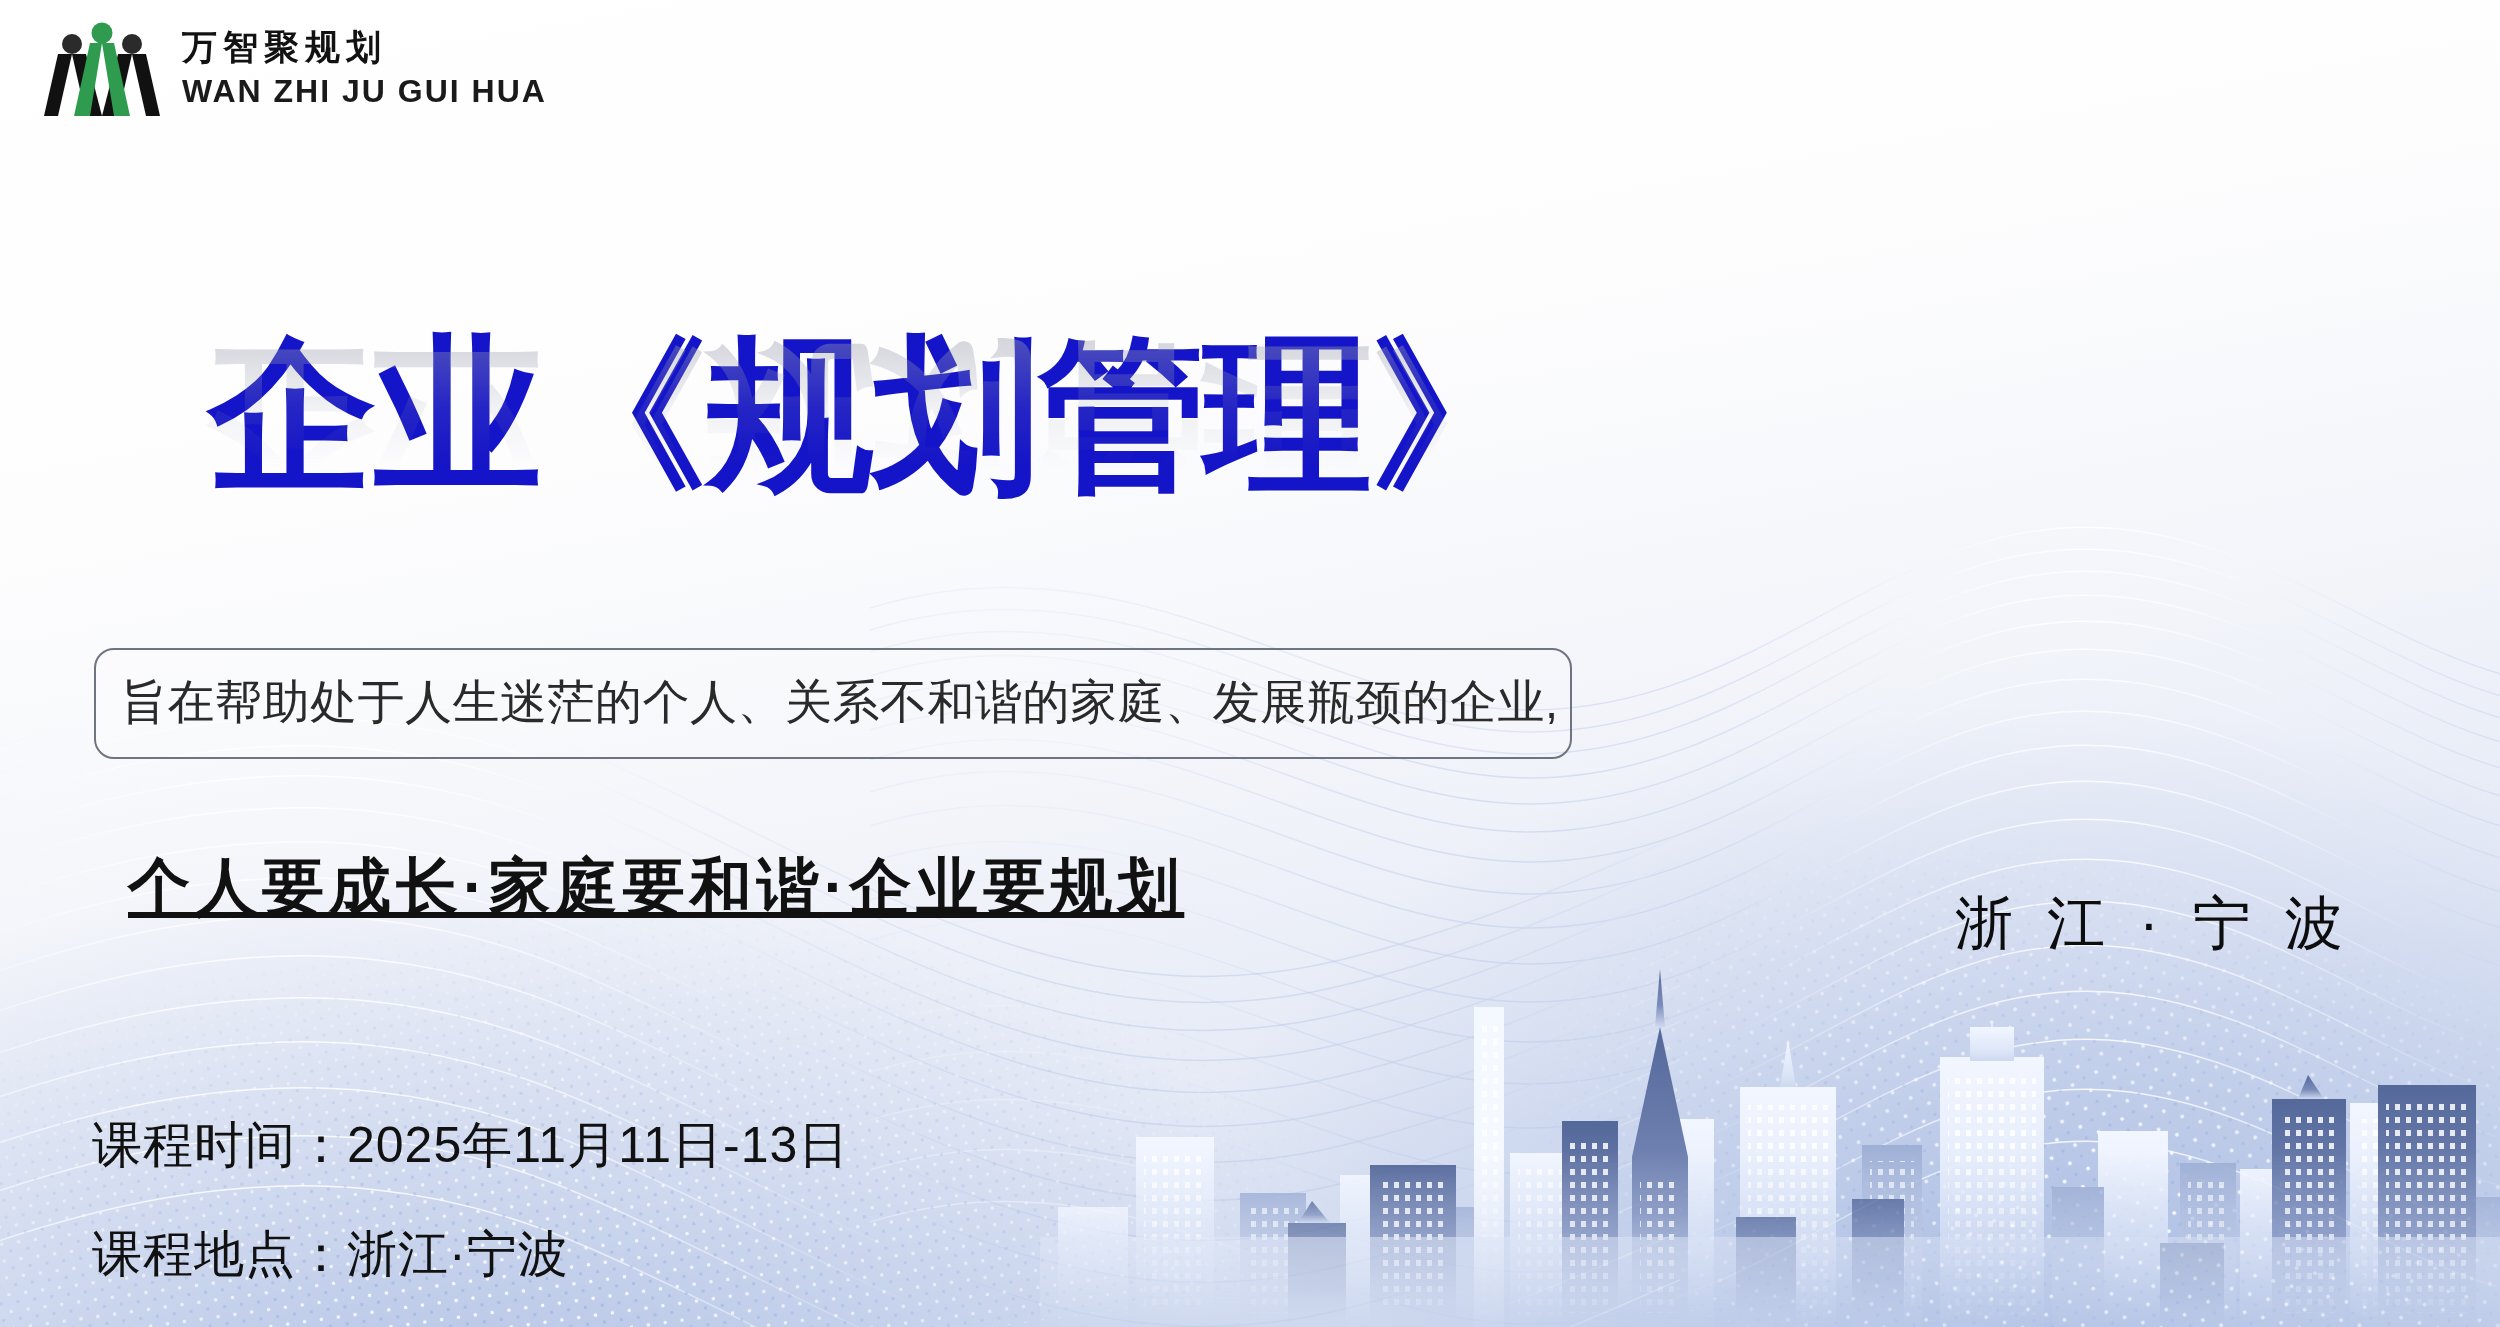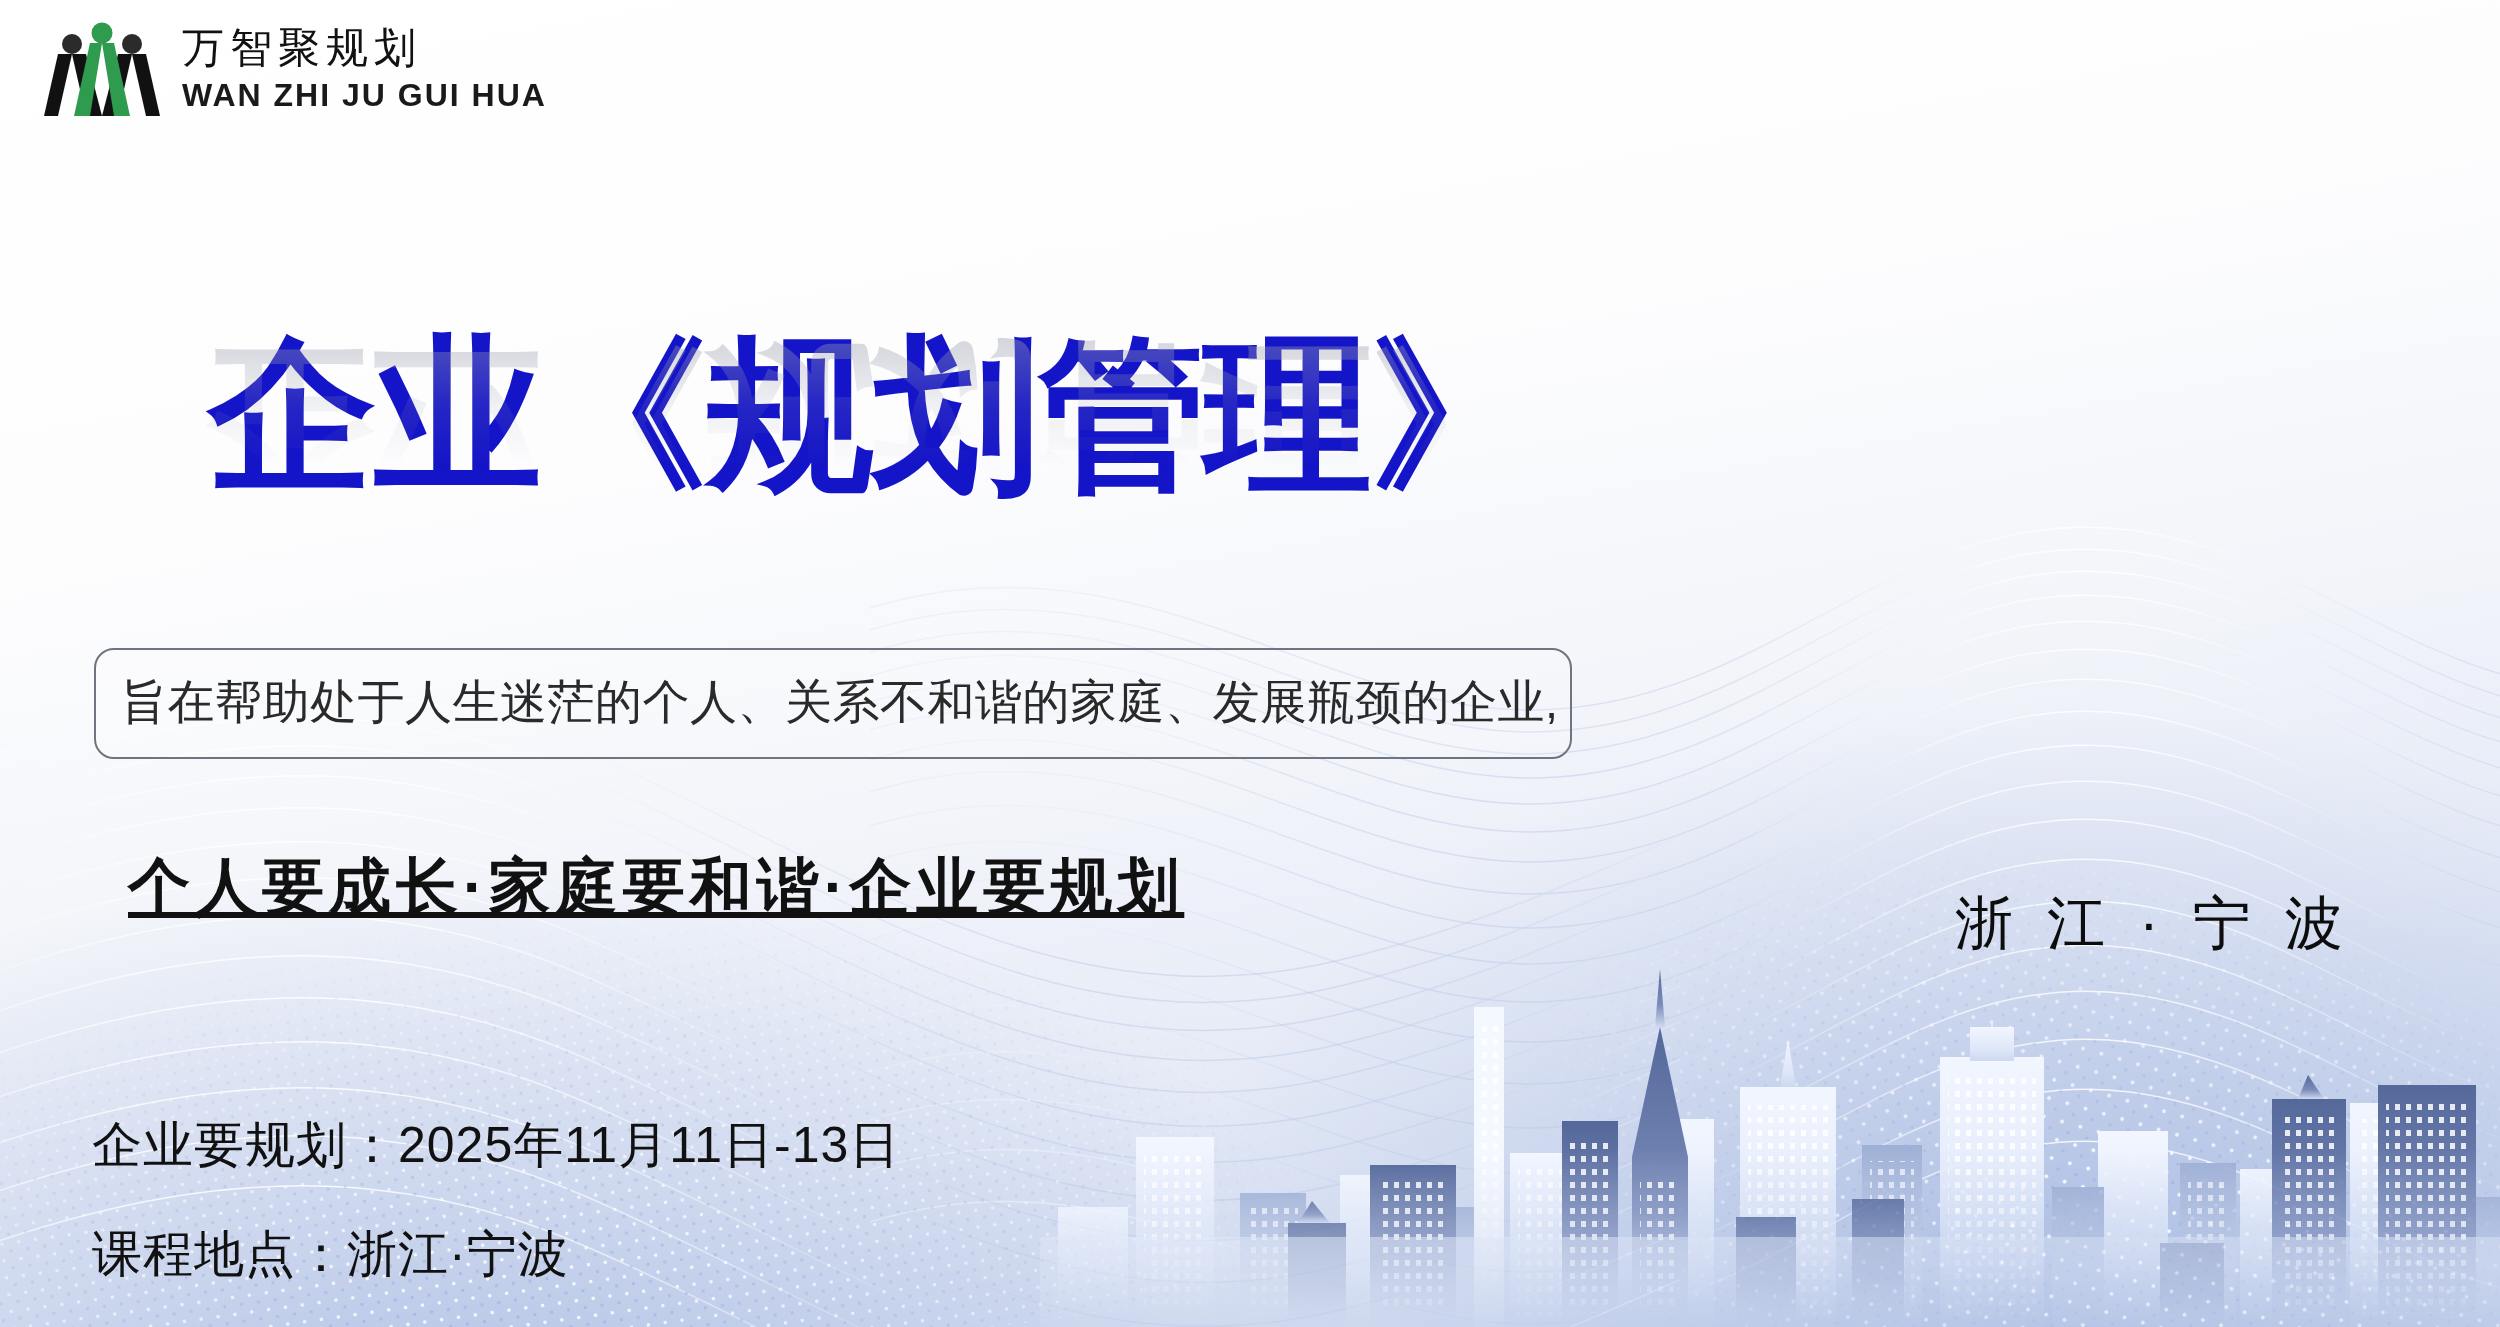--- a/index.html
+++ b/index.html
@@ -51,21 +51,21 @@
   }
 
   
   .logo{
     position:absolute; left:44px; top:18px; display:flex; align-items:center; gap:22px;
   }
   .logo-mark{ width:116px; height:100px; flex:none; }
   .logo-text{ display:flex; flex-direction:column; justify-content:center; padding-top:4px; }
   .logo-cn{
     font-family:"Liberation Serif","DejaVu Serif",serif;
-    font-size:42px; font-weight:400; letter-spacing:6px; color:#121212; line-height:1.05;
+    font-size:35px; font-weight:700; letter-spacing:6px; color:#121212; line-height:1.05;
     white-space:nowrap;
   }
   .logo-en{
     font-family:"Liberation Sans","DejaVu Sans",sans-serif;
     font-size:32px; font-weight:700; letter-spacing:2.0px; color:#1a1a1a; margin-top:6px;
     white-space:nowrap;
   }
 
   
   .headline-wrap{ position:absolute; left:92px; top:330px; width:1560px;text-align:center; }
@@ -323,17 +323,17 @@
 
   <div class="loc">
     <svg class="loc-pin" viewBox="0 0 92 112">
       <path d="M46 2 C21.6 2 2 21.6 2 46 C2 74 38 104 44.2 110 C45.2 111 46.8 111 47.8 110 C54 104 90 74 90 46 C90 21.6 70.4 2 46 2 Z" fill="#f5941e"></path>
       <circle cx="46" cy="44" r="14.5" fill="#fafbfd"></circle>
     </svg>
     <div class="loc-name">浙 江 · 宁 波</div>
   </div>
 
   <div class="footer">
-    <div class="footer-line">企业要规划：2025年11月11日-13日</div>
+    <div class="footer-line">课程时间：2025年11月11日-13日</div>
     <div class="footer-line">课程地点：浙江·宁波</div>
   </div>
 
 </div>
 
 </body></html>

